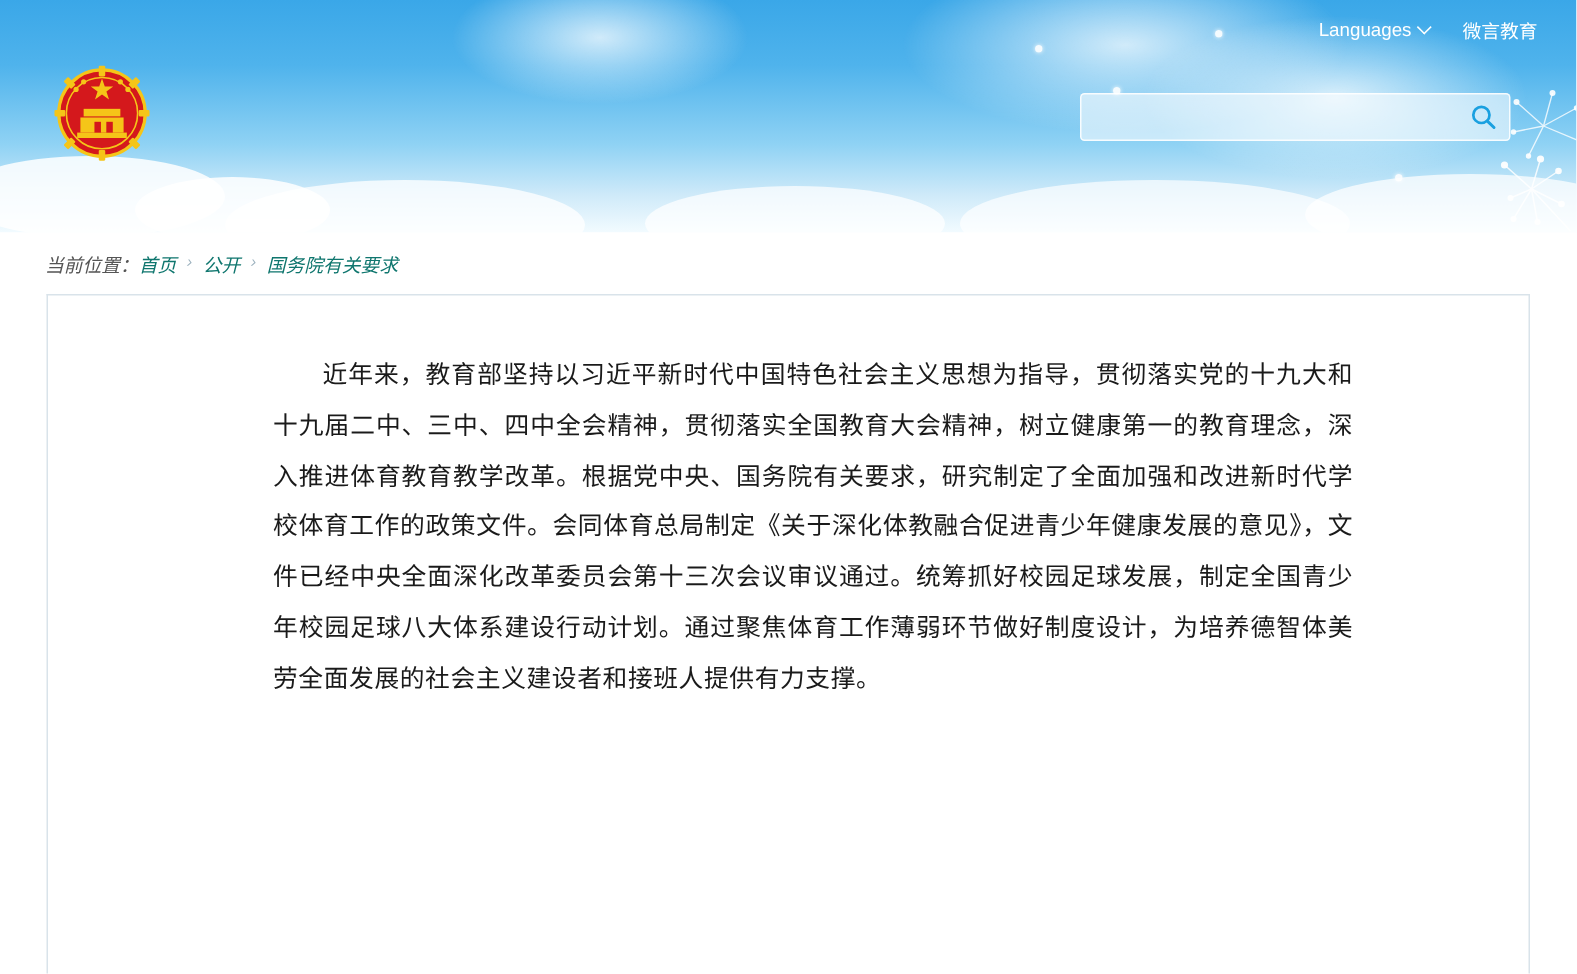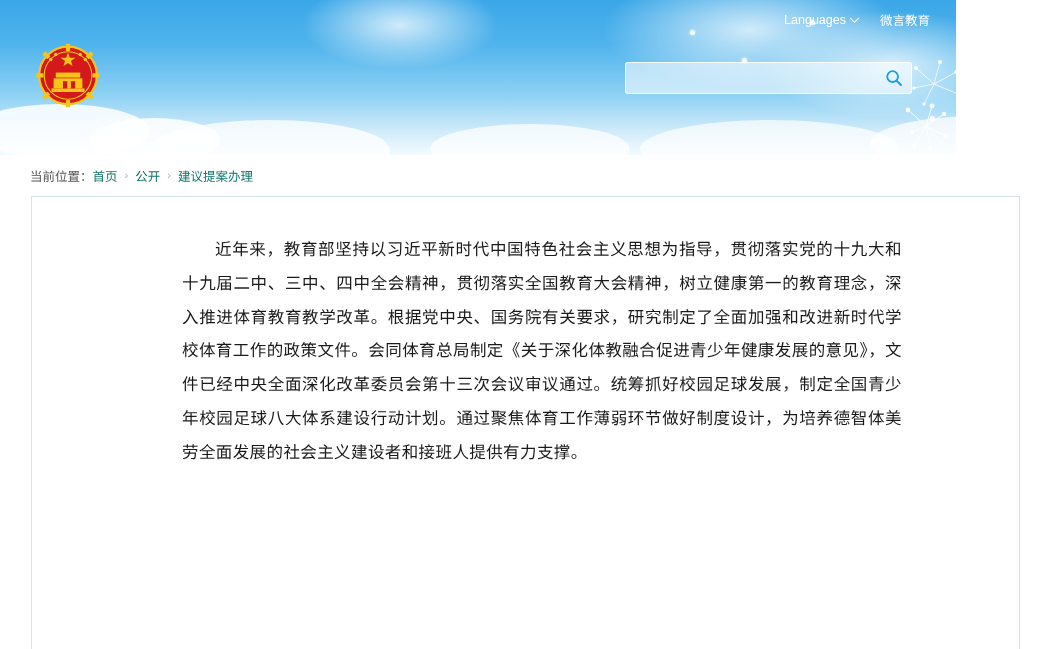--- a/index.html
+++ b/index.html
@@ -10,21 +10,21 @@
     overflow: hidden;
     font-family: "Liberation Sans", sans-serif;
   }
   body {
     background: #ffffff;
   }
 
   
   .header {
     position: relative;
-    width: 956px;
+    width: 1051px;
     height: 155px;
     background: linear-gradient(180deg, #3aa7e8 0%, #4fb3ec 28%, #8fd2f4 62%, #cfeaf9 84%, #f2fbff 100%);
     overflow: hidden;
   }
   
   .cloud {
     position: absolute;
     background: rgba(255,255,255,0.85);
     border-radius: 50%;
     filter: blur(0.5px);
@@ -152,20 +152,21 @@
     position: relative;
     width: 1051px;
     height: 40px;
     background: #ffffff;
     display: flex;
     align-items: center;
     padding-left: 30px;
     font-size: 12.5px;
     color: #555555;
     z-index: 3;
+    font-style: italic;
   }
   .breadcrumb-bar .sep {
     margin: 0 7px;
     color: #9fb4c0;
     font-size: 11px;
   }
   .breadcrumb-bar a {
     color: #0f766e;
     text-decoration: none;
   }
@@ -321,20 +322,20 @@
     </button>
   </div>
 </div>
 
 <div class="breadcrumb-bar">
   <span>当前位置：</span>
   <a href="#">首页</a>
   <span class="sep">›</span>
   <a href="#">公开</a>
   <span class="sep">›</span>
-  <a href="#">建议提案办理</a>
+  <a href="#">国务院有关要求</a>
 </div>
 
 <div class="content-card">
   <div class="doc-body">
     <p class="indent">近年来，教育部坚持以习近平新时代中国特色社会主义思想为指导，贯彻落实党的十九大和十九届二中、三中、四中全会精神，贯彻落实全国教育大会精神，树立健康第一的教育理念，深入推进体育教育教学改革。根据党中央、国务院有关要求，研究制定了全面加强和改进新时代学校体育工作的政策文件。会同体育总局制定《关于深化体教融合促进青少年健康发展的意见》，文件已经中央全面深化改革委员会第十三次会议审议通过。统筹抓好校园足球发展，制定全国青少年校园足球八大体系建设行动计划。通过聚焦体育工作薄弱环节做好制度设计，为培养德智体美劳全面发展的社会主义建设者和接班人提供有力支撑。</p>
   </div>
 </div>
 
 </body></html>

